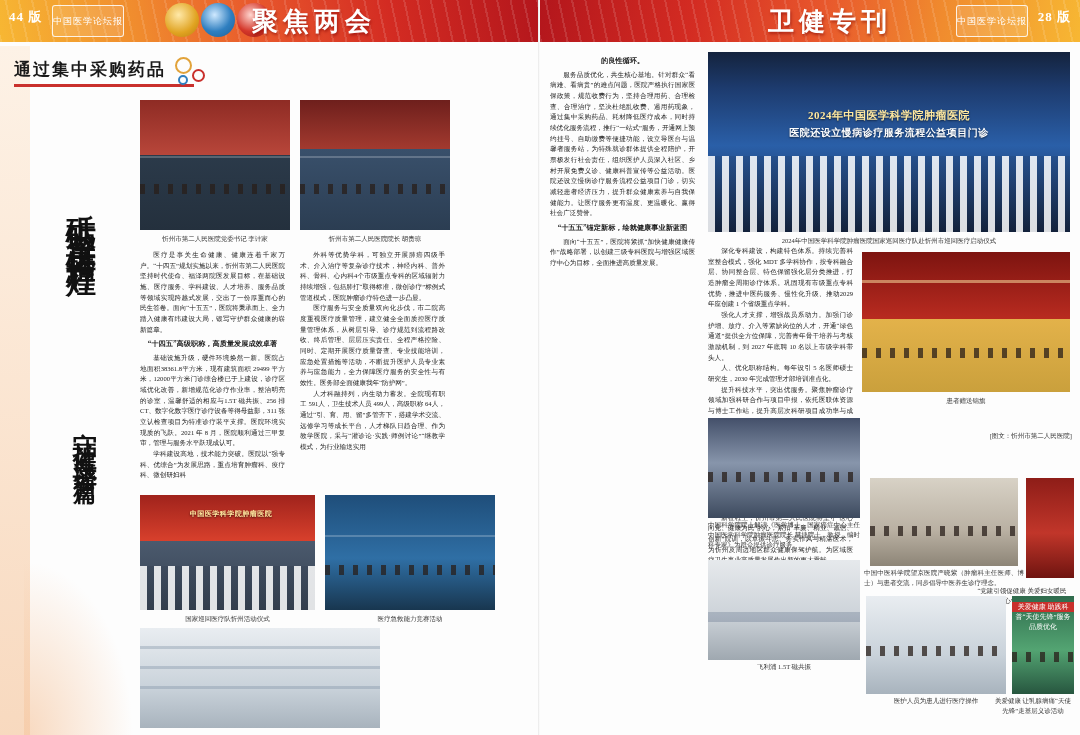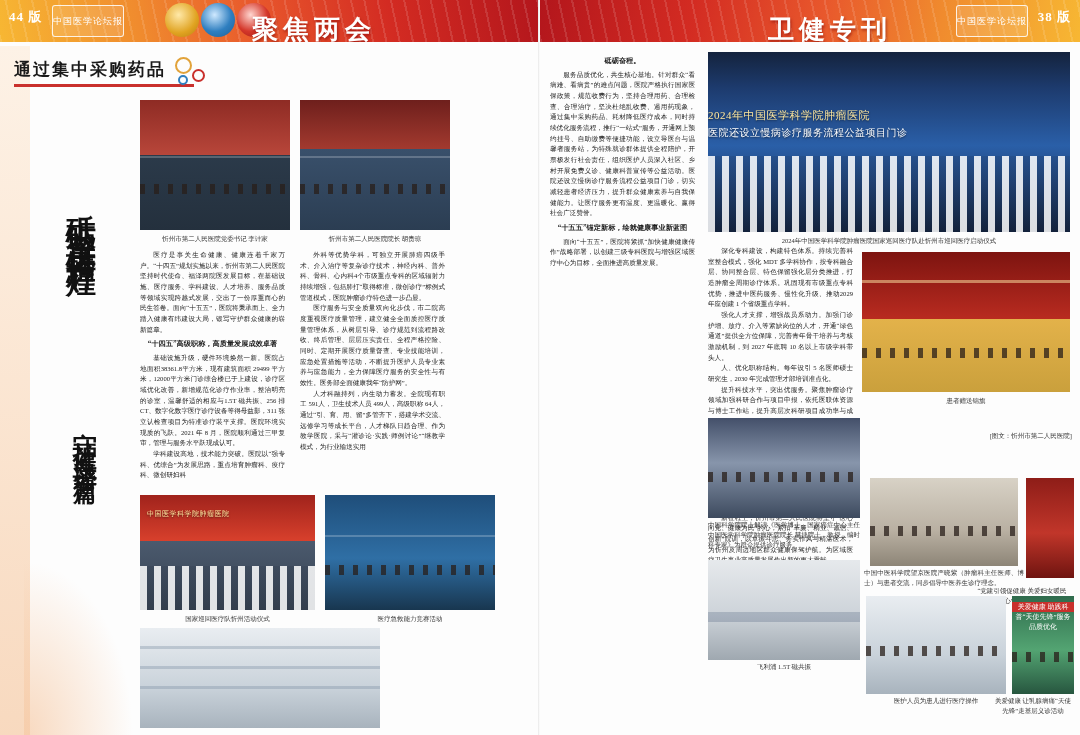--- a/index.html
+++ b/index.html
@@ -28,21 +28,21 @@
   .page-num{position:absolute;top:8px;font-size:13px;font-weight:bold;color:#ffffff;letter-spacing:1px;}
   .page-num.l{left:9px;}
   .page-num.r{right:9px;}
 
   .mast-badge{position:absolute;top:5px;width:70px;height:30px;border:1px solid rgba(255,255,255,.85);
      border-radius:3px;background:rgba(255,255,255,.12);color:#fff;font-size:9px;line-height:30px;
      text-align:center;letter-spacing:1px;}
   .mast-badge.l{left:52px;}
   .mast-badge.r{right:52px;}
 
-  .mast-title{position:absolute;top:12px;font-size:26px;font-weight:bold;color:#ffffff;
+  .mast-title{position:absolute;top:4px;font-size:26px;font-weight:bold;color:#ffffff;
      letter-spacing:5px;text-shadow:1px 2px 3px rgba(120,0,0,.55);font-family:"DejaVu Serif",serif;}
   .mast-title.l{left:252px;}
   .mast-title.r{left:228px;}
 
   .emblem{position:absolute;top:3px;left:165px;display:flex;gap:2px;}
   .emb{width:34px;height:34px;border-radius:50%;}
   .emb.a{background:radial-gradient(circle at 40% 35%,#ffe9a8,#e0a321 60%,#b97d10);}
   .emb.b{background:radial-gradient(circle at 40% 35%,#cfe9ff,#2f7fc0 55%,#1d5f96);}
   .emb.c{background:radial-gradient(circle at 40% 35%,#ffd6d0,#d4372a 55%,#9e1b12);}
 
@@ -88,21 +88,21 @@
   .ph-white{background:linear-gradient(180deg,#e9edf1,#c9d2da 60%,#a8b3bd);}
   .ph-ct{background:linear-gradient(180deg,#e6e9ec,#cdd3d9 55%,#9fa8b0);}
   .ph-red{background:linear-gradient(180deg,#8e1d18,#c1362a 55%,#6f1410);}
   .ph-flag{background:linear-gradient(180deg,#7d1410,#b92b20 48%,#e3b24a 48%,#caa03c 100%);}
   .ph-green{background:linear-gradient(180deg,#2f6b4d,#53a472 55%,#27563f);}
   .ph-crowd{background:linear-gradient(180deg,#44506a,#8795ab 45%,#3d4a5e);}
   .ph-banner{background:linear-gradient(180deg,#a0231c,#d8402c 40%,#4b5a6e 40%,#36414f 100%);}
 
   .overlayline{position:absolute;left:0;right:0;background:rgba(255,255,255,.22);height:2px;}
 
-  .ph-title{position:absolute;left:0;right:0;text-align:left;color:#ffe9a0;font-size:7px;font-weight:normal;
+  .ph-title{position:absolute;left:0;right:0;text-align:center;color:#ffe9a0;font-size:7px;font-weight:bold;
      letter-spacing:.5px;text-shadow:0 1px 2px rgba(0,0,0,.6);}
 
   .figurerow{position:absolute;left:0;right:0;bottom:0;height:38%;
      background:repeating-linear-gradient(90deg,rgba(255,255,255,.85) 0 7px,rgba(30,40,60,.15) 7px 14px);}
   .heads{position:absolute;left:0;right:0;height:10px;
      background:repeating-linear-gradient(90deg,rgba(40,30,25,.75) 0 5px,rgba(255,255,255,0) 5px 14px);}
 
   .footer-credit{position:absolute;font-size:6.5px;color:#333;text-align:right;}
   .red-title-bar{position:absolute;background:#c9302c;color:#fff;font-size:7px;text-align:center;}
 </style>
@@ -182,27 +182,27 @@
       <div class="overlayline" style="top:58px;background:rgba(120,140,160,.35);height:3px;"></div>
     </div>
   </div>
 
   <div class="gutter"></div>
 
   <div class="spread-right">
     <div class="masthead">
       <div class="mast-bg"></div>
       <div class="mast-rays"></div>
-      <div class="page-num r">38 版</div>
+      <div class="page-num r">28 版</div>
       <div class="mast-badge r">中国医学论坛报</div>
       <div class="mast-title r">卫健专刊</div>
     </div>
 
     <div class="col" id="rcol1" style="left:10px;top:52px;width:145px;height:350px;">
-        <span class="subhead">砥砺奋程。</span>
+        <span class="subhead">的良性循环。</span>
         <span style="display: block; text-indent: 2em;">服务品质优化，共生核心基地。针对群众“看病难、看病贵”的难点问题，医院严格执行国家医保政策，规范收费行为，坚持合理用药、合理检查、合理治疗，坚决杜绝乱收费、遏用药现象，通过集中采购药品、耗材降低医疗成本，同时持续优化服务流程，推行“一站式”服务，开通网上预约挂号、自助缴费等便捷功能，设立导医台与温馨者服务站，为特殊就诊群体提供全程陪护，开票极发行社会责任，组织医护人员深入社区、乡村开展免费义诊、健康科普宣传等公益活动。医院还设立慢病诊疗服务流程公益项目门诊，切实减轻患者经济压力，提升群众健康素养与自我保健能力。让医疗服务更有温度、更温暖化、赢得社会广泛赞誉。</span>
         <span class="subhead">“十五五”锚定新标，绘就健康事业新蓝图</span>
         <span style="display: block; text-indent: 2em;">面向“十五五”，医院将紧抓“加快健康健康传作”战略部署，以创建三级专科医院与增强区域医疗中心为目标，全面推进高质量发展。</span>
       </div>
 
     <div class="col" id="rcol2" style="left:168px;top:246px;width:145px;height:400px;">
         <span style="display: block; text-indent: 2em;">深化专科建设，构建特色体系。持续完善科室整合模式，强化 MDT 多学科协作，按专科融合层、协同整合层、特色保留强化层分类推进，打造肿瘤全周期诊疗体系。巩固现有市级重点专科优势，推进中医药服务、慢性化升级、推动2029年应创建 1 个省级重点学科。</span>
         <span style="display: block; text-indent: 2em;">强化人才支撑，增强战员系动力。加强门诊护增、放疗、介入等紧缺岗位的人才，开通“绿色通道”提供全方位保障，完善青年骨干培养与考核激励机制，到 2027 年底聘 10 名以上市级学科带头人。</span>
         <span style="display: block; text-indent: 2em;">人、优化职称结构。每年设引 5 名医师硕士研究生，2030 年完成管理才部培训准点化。</span>
         <span style="display: block; text-indent: 2em;">提升科技水平，突出优服务。聚焦肿瘤诊疗领域加强科研合作与项目申报，依托医联体资源与博士工作站，提升高层次科研项目成功率与成果培量。优化教学设施与带教模式，深化医教研融合，推高科研成果转化转化效率，增强核心竞争力。</span>

